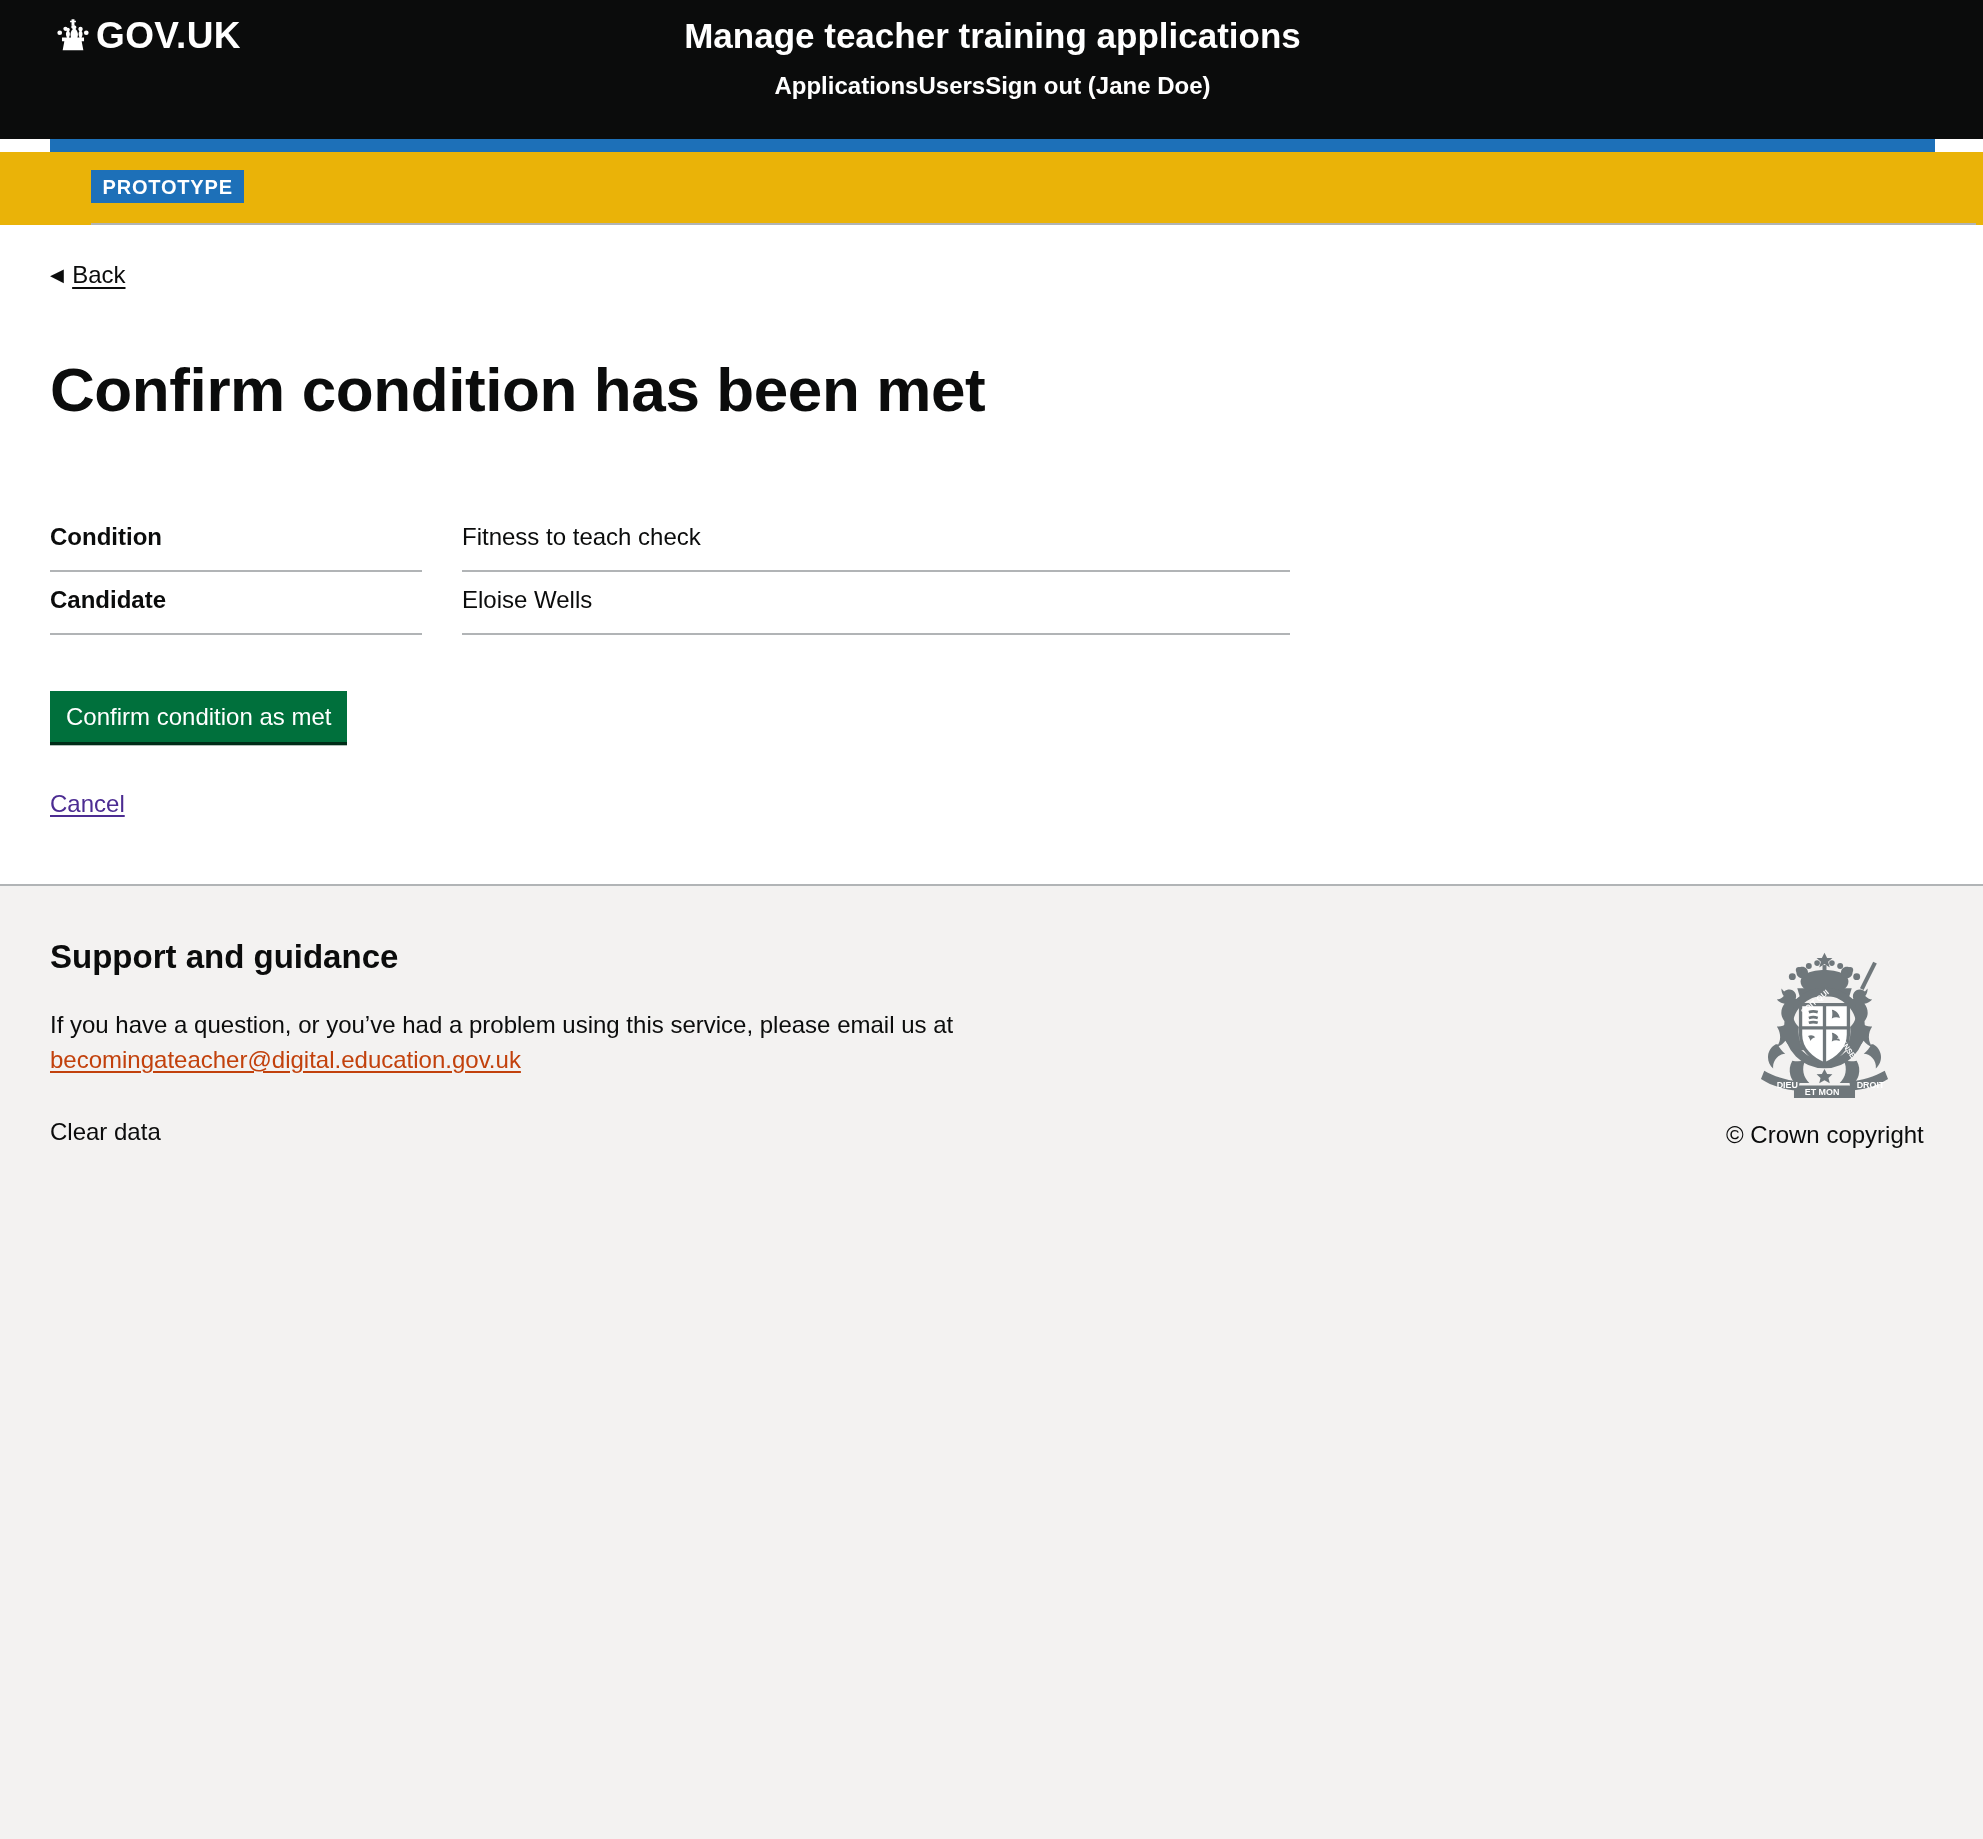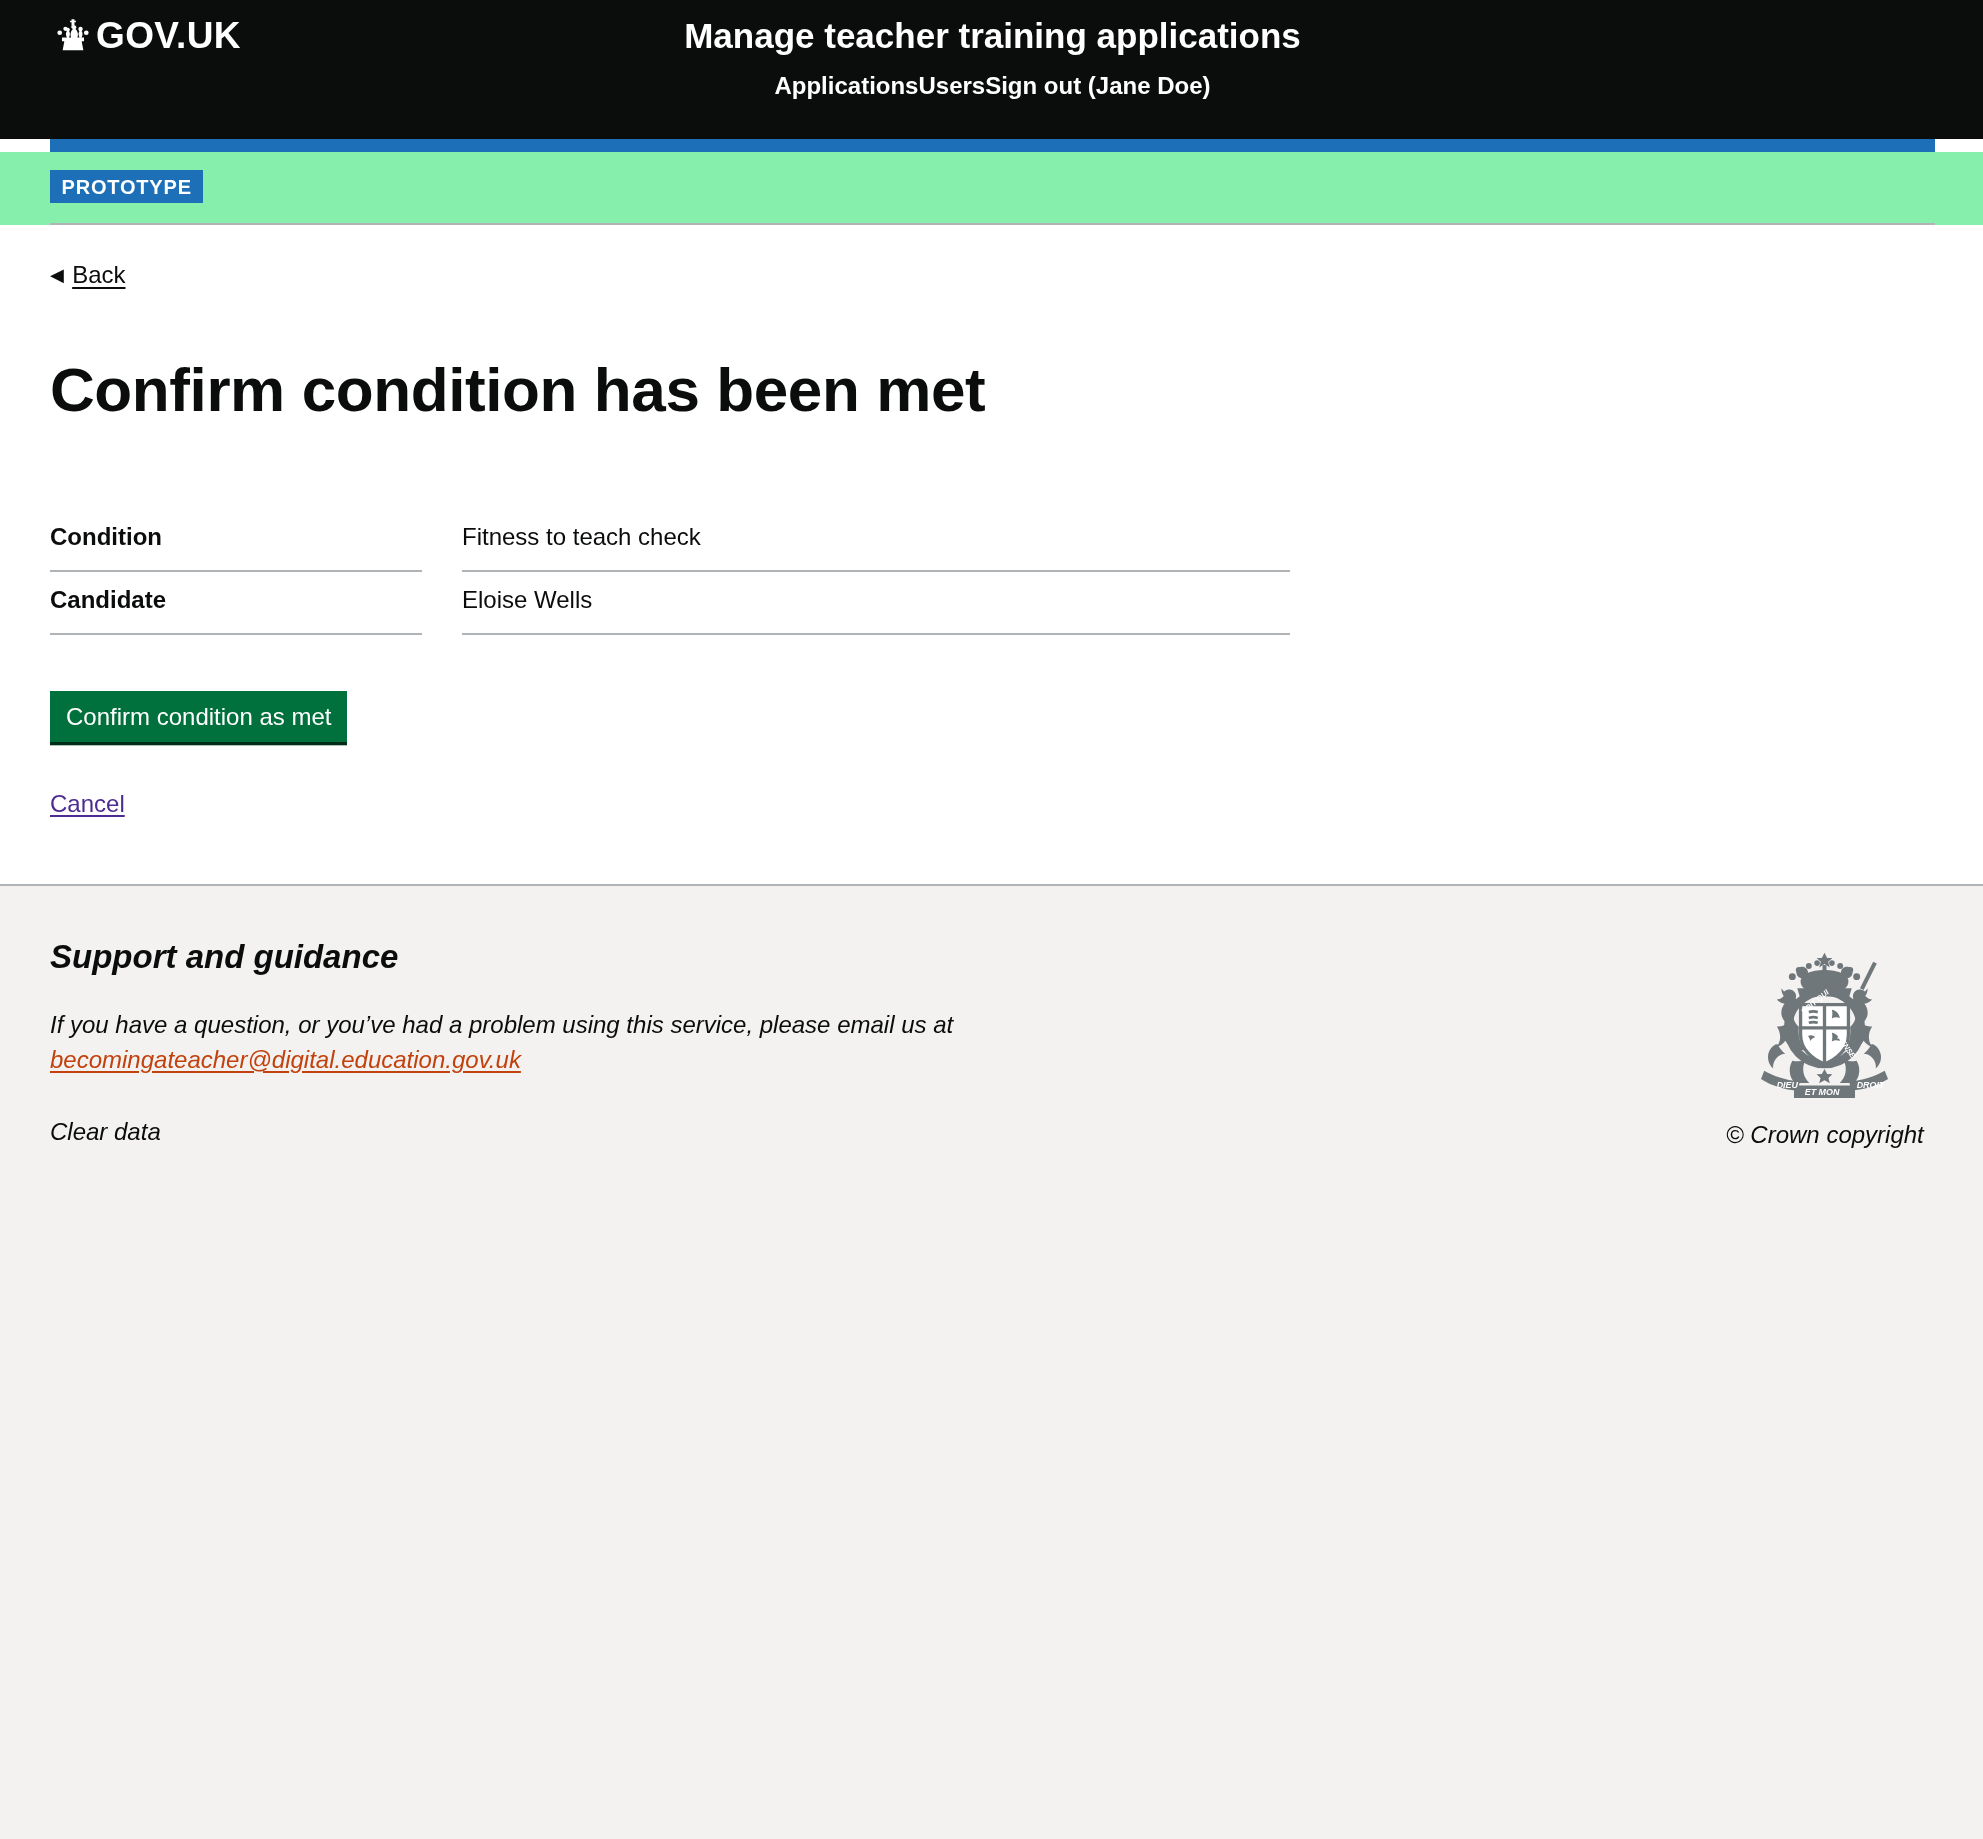--- a/index.html
+++ b/index.html
@@ -76,21 +76,21 @@
   
   .blue-bar-wrap { background: #ffffff; }
   .blue-bar {
     width: 1885px;
     margin: 0 50px;
     height: 13.2px;
     background: #1d70b8;
   }
 
   
-  .phase-wrap { background: #86efac; }
+  .phase-wrap { background: #eab308; padding-left: 41px; }
   .phase-banner {
     width: 1885px;
     margin: 0 50px;
     padding: 18px 0 20px 0;
     border-bottom: 2.5px solid #b1b4b6;
     display: flex;
     align-items: center;
   }
   .phase-tag {
     display: inline-block;
@@ -184,21 +184,20 @@
     text-decoration-thickness: 1.7px;
     line-height: 1.2;
   }
 
   
   .govuk-footer {
     background: #f3f2f1;
     border-top: 2.5px solid #b1b4b6;
     padding-top: 51px;
     min-height: 827px;
-    font-style: italic;
   }
   .footer-inner {
     width: 1885px;
     margin: 0 50px;
     position: relative;
     display: flex;
     justify-content: space-between;
     align-items: flex-start;
   }
   .footer-left { max-width: 1240px; }

